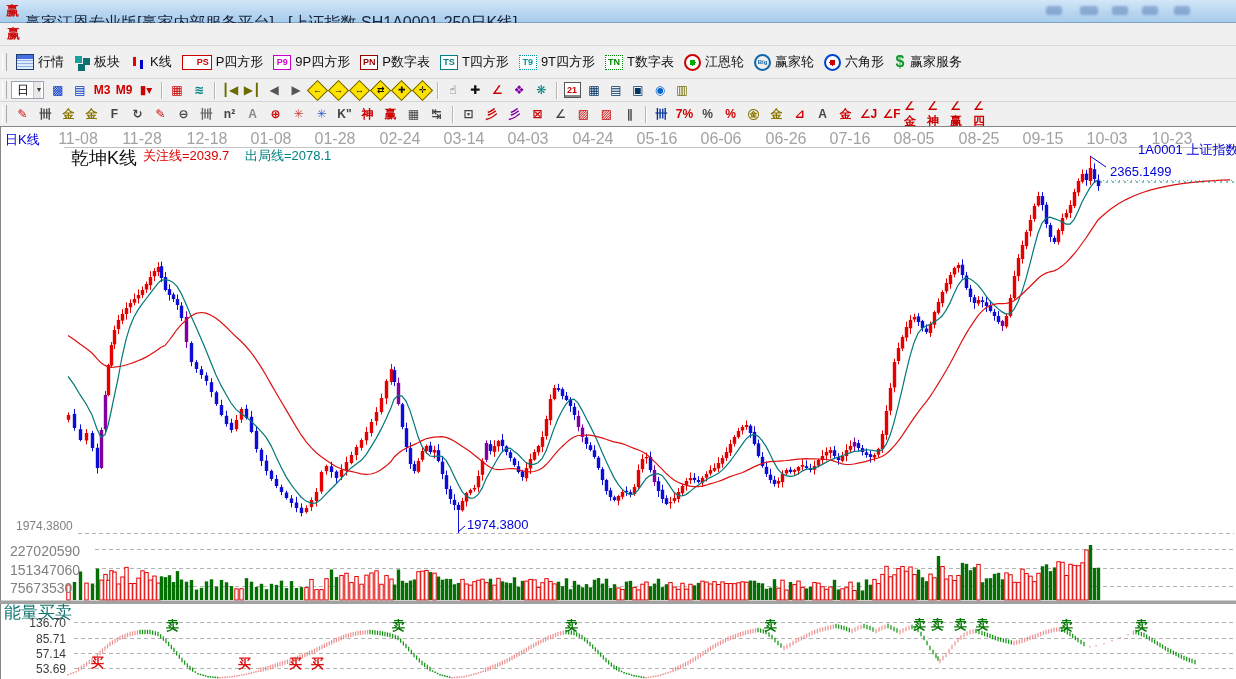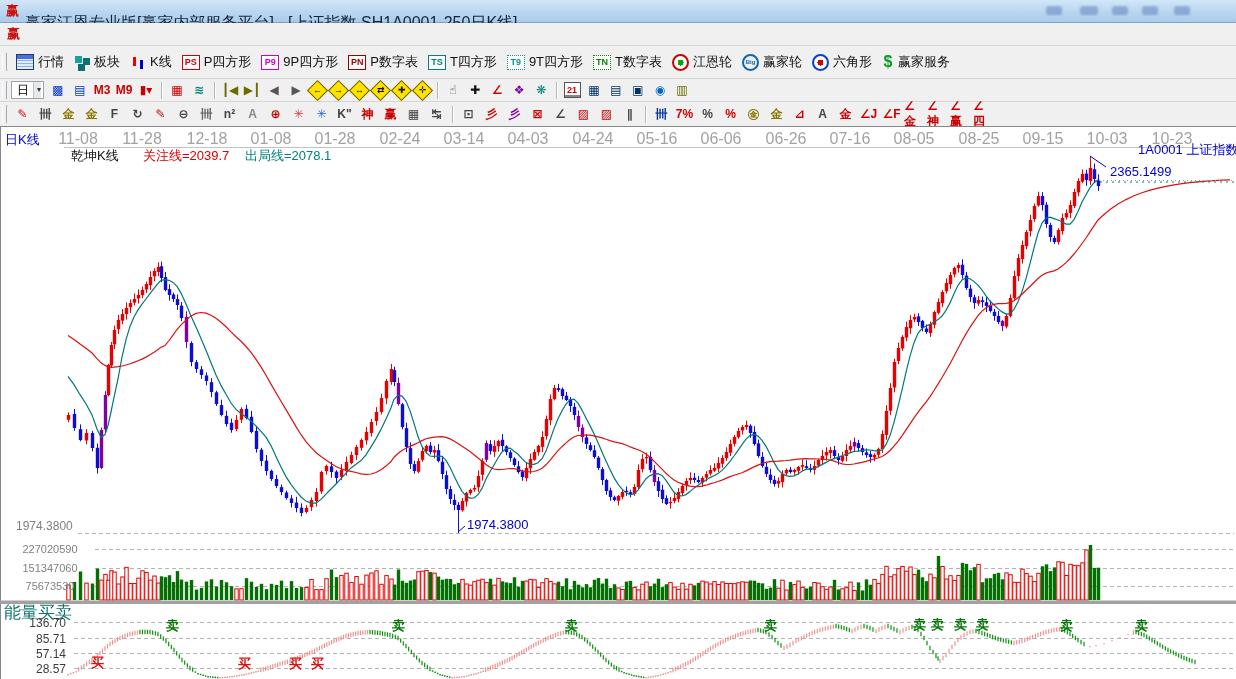--- a/index.html
+++ b/index.html
@@ -48,21 +48,21 @@
   .tb-dia{width:13px;height:13px;background:#ffe200;border:1px solid #6a5a00;transform:rotate(45deg);
      display:inline-flex;align-items:center;justify-content:center;margin:0 3px;}
   .tb-dia > span{transform:rotate(-45deg);font-size:9px;font-weight:bold;color:#111;line-height:1;}
   .i-cal{width:15px;height:14px;border:1px solid #555;background:#fff;color:#c00;font-weight:bold;font-size:9px;line-height:14px;text-align:center;
      box-shadow:0 -2px 0 #888 inset;}
   
   #chart{position:absolute;left:0;top:126px;width:1236px;height:553px;background:#fff;}
   #csvg{position:absolute;left:0;top:0;}
   .lbl{position:absolute;white-space:nowrap;line-height:1.1;}
   .date-label{position:absolute;top:4px;transform:translateX(-50%);font-size:16px;color:#a2a2a2;white-space:nowrap;}
-  .vscale{position:absolute;font-size:11px;color:#808080;text-align:center;width:80px;}
+  .vscale{position:absolute;font-size:14px;color:#808080;text-align:left;width:80px;}
   .oscale{position:absolute;font-size:12px;color:#3c3c3c;text-align:right;width:60px;}
   .sig{position:absolute;font-size:13px;font-weight:bold;}
   .sig-sell{color:#067806;}
   .sig-buy{color:#dd1111;}
 </style>
 </head>
 <body>
 
 <div id="app">
 
@@ -88,21 +88,21 @@
       </span>
       <span class="tb-btn">
         <span class="ic i-blocks"></span>
         <span>板块</span>
       </span>
       <span class="tb-btn">
         <span class="ic i-candles"></span>
         <span>K线</span>
       </span>
       <span class="tb-btn">
-        <span class="ic i-badge" style="color: rgb(204, 0, 0); border-color: rgb(204, 0, 0);">PS</span>
+        <span class="ic i-badge" style="color: rgb(204, 0, 0); border-color: rgb(204, 0, 0); padding-left: 12px;">PS</span>
         <span>P四方形</span>
       </span>
       <span class="tb-btn">
         <span class="ic i-badge" style="color: rgb(204, 0, 204); border-color: rgb(204, 0, 204);">P9</span>
         <span>9P四方形</span>
       </span>
       <span class="tb-btn">
         <span class="ic i-badge" style="color: rgb(153, 0, 0); border-color: rgb(153, 0, 0);">PN</span>
         <span>P数字表</span>
       </span>
@@ -1417,26 +1417,26 @@
         <line x1="1181.3333333333333" y1="528.4666666666666" x2="1181.3333333333333" y2="532.8666666666667" stroke="#089008" stroke-width="1.2"></line>
         <line x1="1184" y1="529.8" x2="1184" y2="534.2" stroke="#089008" stroke-width="1.2"></line>
         <line x1="1186.6666666666667" y1="530.8" x2="1186.6666666666667" y2="535.2" stroke="#089008" stroke-width="1.2"></line>
         <line x1="1189.3333333333333" y1="531.8" x2="1189.3333333333333" y2="536.2" stroke="#089008" stroke-width="1.2"></line>
         <line x1="1192" y1="532.8" x2="1192" y2="537.2" stroke="#089008" stroke-width="1.2"></line>
         <line x1="1195" y1="533.8" x2="1195" y2="538.2" stroke="#089008" stroke-width="1.2"></line>
       </svg>
 
     <span class="lbl" style="left:5px;top:7px;font-size:13px;color:#0000d8;">日K线</span>
     <span id="dates"><span class="date-label" style="left: 78px;">11-08</span><span class="date-label" style="left: 142px;">11-28</span><span class="date-label" style="left: 207px;">12-18</span><span class="date-label" style="left: 271px;">01-08</span><span class="date-label" style="left: 335px;">01-28</span><span class="date-label" style="left: 400px;">02-24</span><span class="date-label" style="left: 464px;">03-14</span><span class="date-label" style="left: 528px;">04-03</span><span class="date-label" style="left: 593px;">04-24</span><span class="date-label" style="left: 657px;">05-16</span><span class="date-label" style="left: 721px;">06-06</span><span class="date-label" style="left: 786px;">06-26</span><span class="date-label" style="left: 850px;">07-16</span><span class="date-label" style="left: 914px;">08-05</span><span class="date-label" style="left: 979px;">08-25</span><span class="date-label" style="left: 1043px;">09-15</span><span class="date-label" style="left: 1107px;">10-03</span><span class="date-label" style="left: 1172px;">10-23</span></span>
-    <span class="lbl" style="left:71px;top:23px;font-size:13px;color:#111;">乾坤K线</span>
+    <span class="lbl" style="left:71px;top:23px;font-size:18px;color:#111;">乾坤K线</span>
     <span class="lbl" style="left:143px;top:23px;font-size:13px;color:#dd0000;">关注线=2039.7</span>
     <span class="lbl" style="left:245px;top:23px;font-size:13px;color:#008080;">出局线=2078.1</span>
     <span class="lbl" style="left:1138px;top:17px;font-size:13px;color:#0000d8;">1A0001  上证指数</span>
     <span class="lbl" style="left:1110px;top:39px;font-size:13px;color:#0000d8;">2365.1499</span>
     <span class="lbl" style="left:16px;top:394px;font-size:12px;color:#808080;">1974.3800</span>
     <span class="lbl" style="left:467px;top:392px;font-size:13px;color:#0000d8;">1974.3800</span>
     <span id="volscale"><span class="vscale" style="left: 10px; top: 417px;">227020590</span><span class="vscale" style="left: 10px; top: 436px;">151347060</span><span class="vscale" style="left: 10px; top: 454px;">75673530</span></span>
     <span class="lbl" style="left:4px;top:478px;font-size:17px;color:#0f766e;">能量买卖</span>
-    <span id="oscscale"><span class="oscale" style="left: 6px; top: 490px;">136.70</span><span class="oscale" style="left: 6px; top: 506px;">85.71</span><span class="oscale" style="left: 6px; top: 521px;">57.14</span><span class="oscale" style="left: 6px; top: 536px;">28.57</span></span>
+    <span id="oscscale"><span class="oscale" style="left: 6px; top: 490px;">136.70</span><span class="oscale" style="left: 6px; top: 506px;">85.71</span><span class="oscale" style="left: 6px; top: 521px;">57.14</span><span class="oscale" style="left: 6px; top: 536px;">53.69</span></span>
     <span id="signals"><span class="sig sig-sell" style="left: 166px; top: 491px;">卖</span><span class="sig sig-sell" style="left: 392px; top: 491px;">卖</span><span class="sig sig-sell" style="left: 565px; top: 491px;">卖</span><span class="sig sig-sell" style="left: 764px; top: 491px;">卖</span><span class="sig sig-sell" style="left: 913px; top: 490px;">卖</span><span class="sig sig-sell" style="left: 931px; top: 490px;">卖</span><span class="sig sig-sell" style="left: 954px; top: 490px;">卖</span><span class="sig sig-sell" style="left: 976px; top: 490px;">卖</span><span class="sig sig-sell" style="left: 1060px; top: 491px;">卖</span><span class="sig sig-sell" style="left: 1135px; top: 491px;">卖</span><span class="sig sig-buy" style="left: 91px; top: 528px;">买</span><span class="sig sig-buy" style="left: 238px; top: 529px;">买</span><span class="sig sig-buy" style="left: 289px; top: 529px;">买</span><span class="sig sig-buy" style="left: 311px; top: 529px;">买</span></span>
   </div>
 
 </div>
 
 </body></html>

